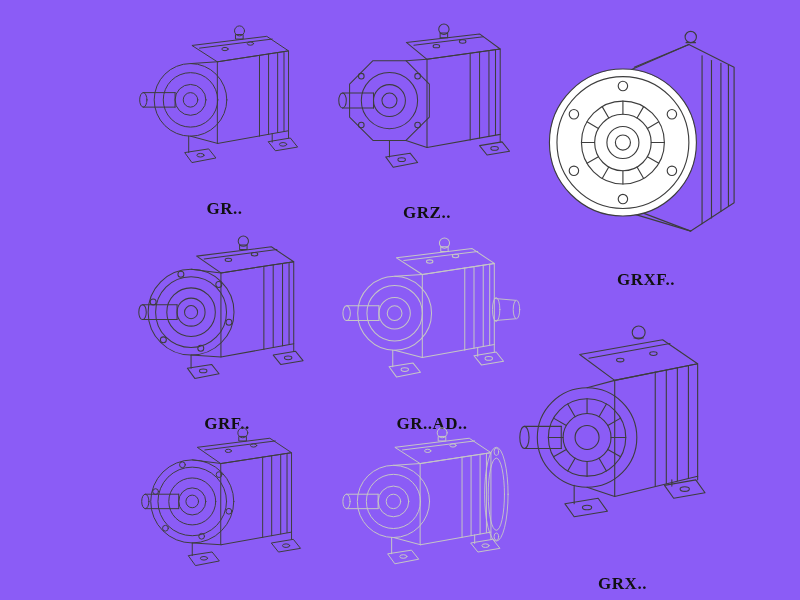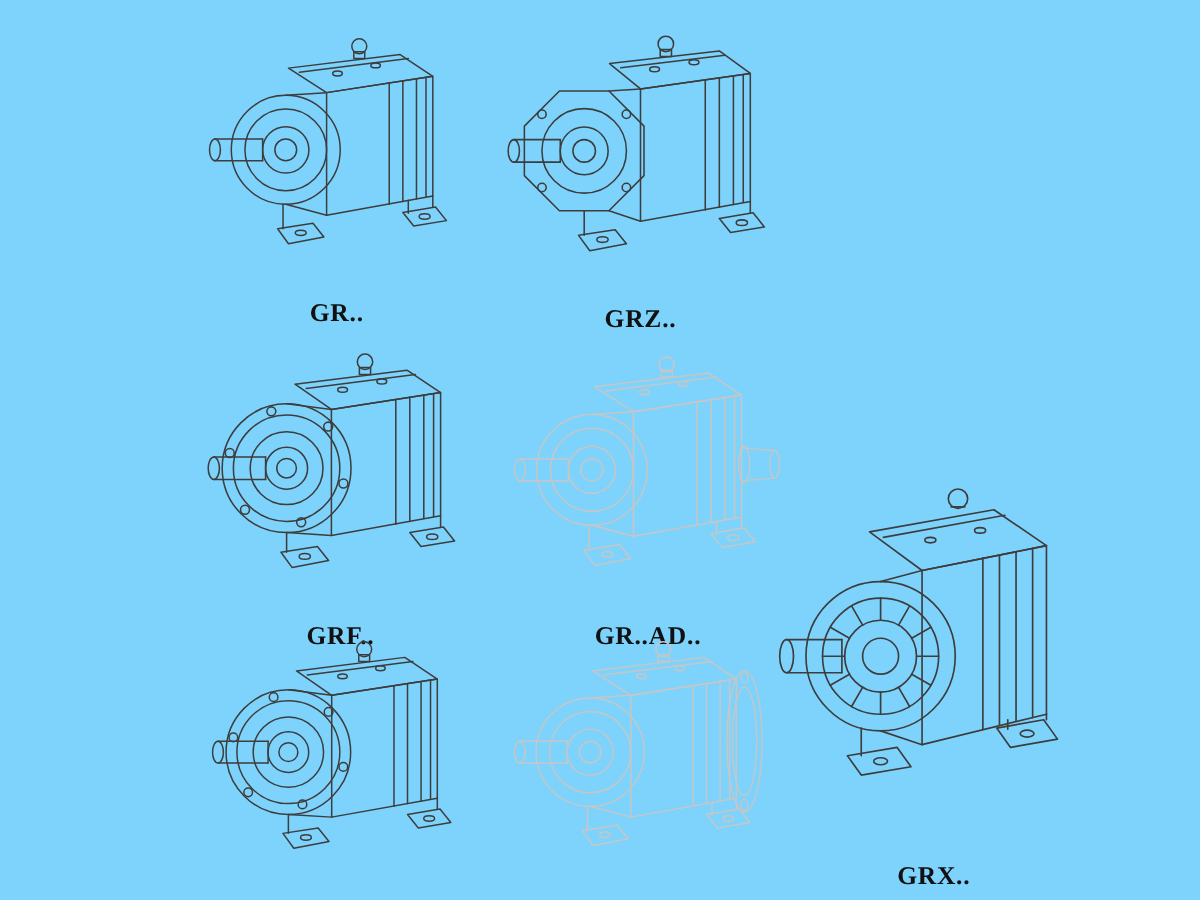--- a/index.html
+++ b/index.html
@@ -1,17 +1,17 @@
 <!DOCTYPE html>
 <html><head>
 <meta charset="utf-8">
 <style>
   html,body{margin:0;padding:0;background:#ffffff;}
   #canvas{
-    position:relative;width:800px;height:600px;background:#7dd3fc;
+    position:relative;width:800px;height:600px;background:#8b5cf6;
     font-family:"Liberation Serif", serif;overflow:hidden;text-decoration:underline;
   }
   .fig{position:absolute;display:flex;flex-direction:column;align-items:center;}
   .fig svg{display:block;}
   .fig .fig-label{
     margin-top:2px;font-weight:bold;font-size:17px;color:#111111;
     letter-spacing:0.5px;text-align:center;white-space:nowrap;
   }
   svg.solid{color:#3d3d3d;}
   svg.phantom{color:#c6c6c6;}
@@ -235,20 +235,26 @@
     <div class="fig-label">GR..</div>
   </figure>
 
   <figure class="fig" style="left:288px;top:2px;width:198px;justify-content:space-between;">
     <svg class="solid" width="188" height="183" viewBox="0 0 200 195">
         <use href="#g-grz"></use>
       </svg>
     <div class="fig-label">GRZ..</div>
   </figure>
 
+  <figure class="fig" style="left:495px;top:2px;width:222px;">
+    <svg class="solid" width="212" height="250" viewBox="0 0 225 265">
+        <use href="#g-grxf"></use>
+      </svg>
+    <div class="fig-label">GRXF..</div>
+  </figure>
 
   <figure class="fig" style="left:292px;top:216px;width:200px;">
     <svg class="phantom" width="192" height="180" viewBox="0 0 205 195">
         <use href="#g-ad"></use>
       </svg>
     <div class="fig-label">GR..AD..</div>
   </figure>
 
   <figure class="fig" style="left:82px;top:214px;width:210px;">
     <svg class="solid" width="192" height="182" viewBox="0 0 205 195">

